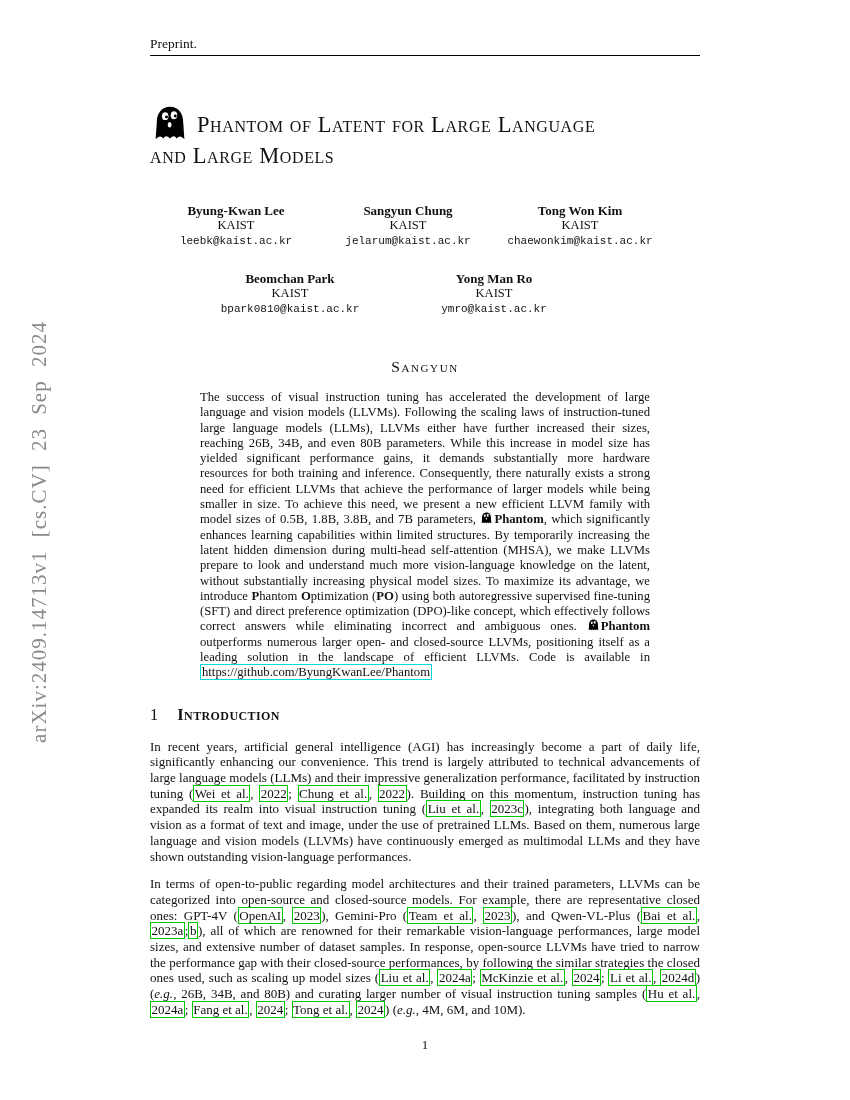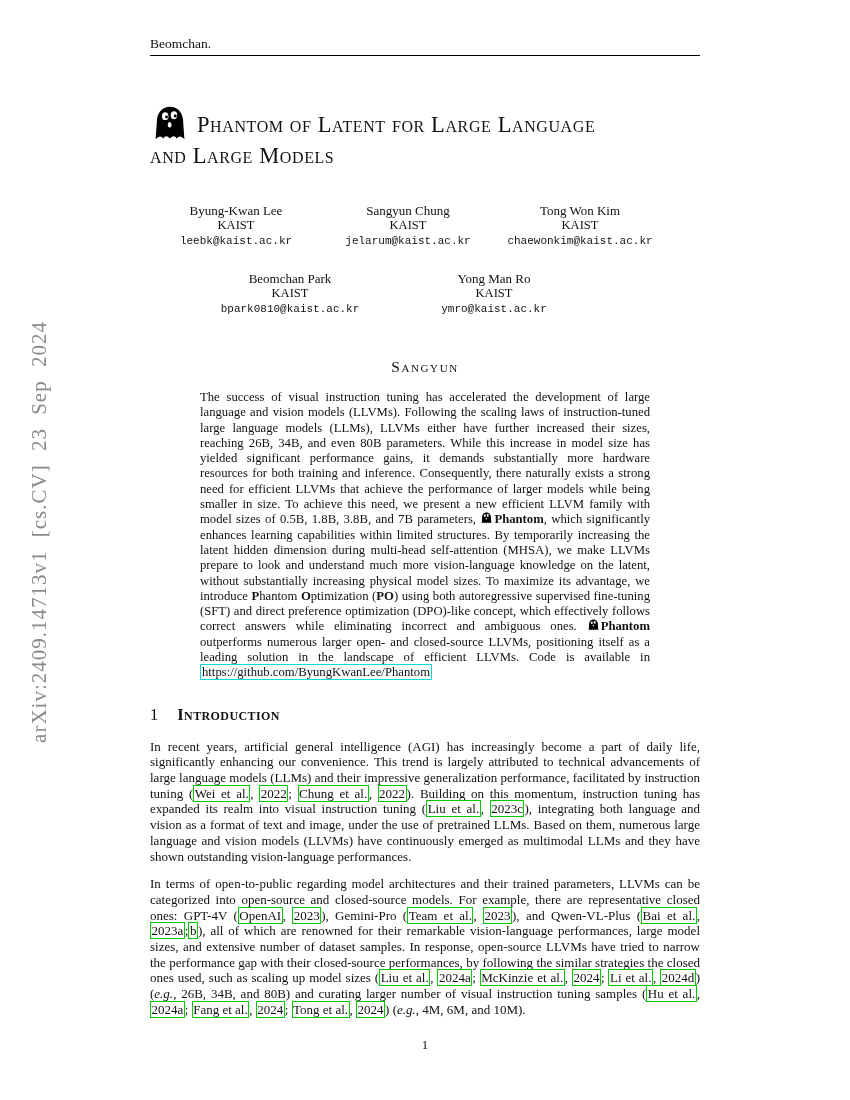--- a/index.html
+++ b/index.html
@@ -39,21 +39,21 @@
     letter-spacing:0.6px;
     font-weight:400;
   }
   .ghost-title{width:40px;height:36px;vertical-align:-9px;margin-right:7px;}
   .ghost-inline{width:13px;height:12px;vertical-align:-1px;margin-right:1px;}
   .authors{margin-top:32px;}
   .authors-row{display:flex;}
   .authors-row.row2{margin-top:22px;margin-left:54px;}
   .authors-row.row2 .author-col + .author-col{margin-left:32px;}
   .author-col{width:172px;text-align:center;}
-  .author-name{font-weight:normal;font-size:13px;line-height:15px;}
+  .author-name{font-weight:bold;font-size:13px;line-height:15px;}
   .author-affil{font-size:12.5px;line-height:15px;}
   .author-email{font-family:"Liberation Mono", monospace;font-size:11px;line-height:16px;letter-spacing:0;}
   .abstract-heading{
     margin-top:41px;text-align:center;
     font-variant:small-caps;font-size:15.5px;letter-spacing:1.6px;font-weight:400;
   }
   .abstract-body{
     width:450px;margin:14px auto 16px;
     font-size:12.7px;line-height:15.3px;
     text-align:justify;
@@ -92,21 +92,21 @@
       <ellipse cx="15.7" cy="16.5" rx="1.6" ry="2.3" fill="#fff"></ellipse>
     </g>
   </defs>
 </svg>
 
 <div class="page">
 
   <div class="sidebar-arxiv">arXiv:2409.14713v1 [cs.CV] 23 Sep 2024</div>
 
   <div class="content">
-    <div class="preprint-label">Beomchan.</div>
+    <div class="preprint-label">Preprint.</div>
     <hr class="header-rule">
 
     <h1 class="title-block">
       <svg class="ghost-title" viewBox="0 0 32 30">
           <use href="#ghost-shape"></use>
         </svg><span>Phantom of Latent for Large Language</span><br>
       <span>and Large Models</span>
     </h1>
 
     <div class="authors">

